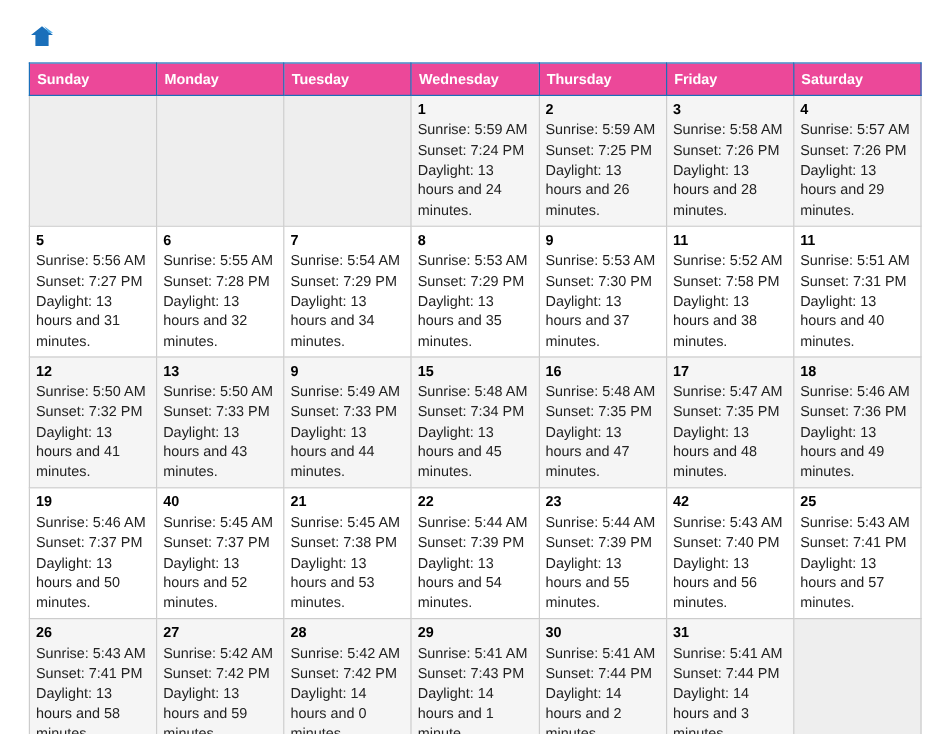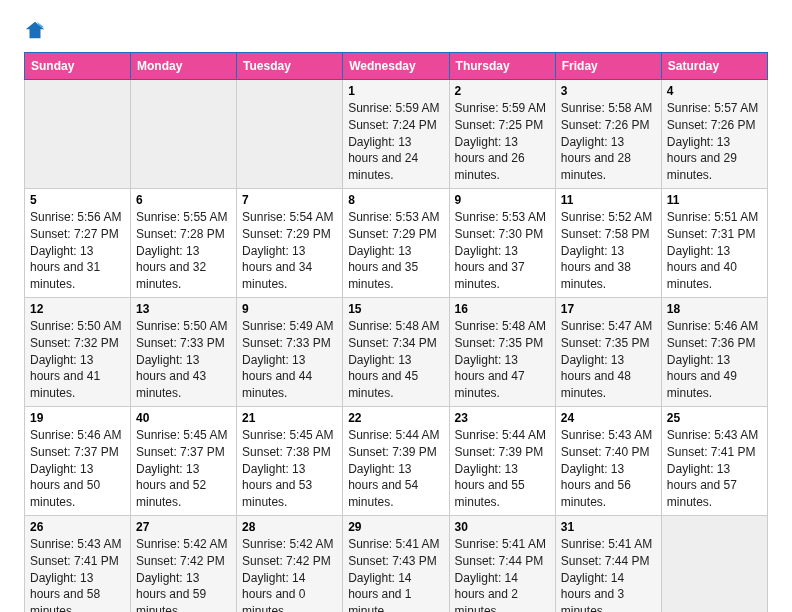--- a/index.html
+++ b/index.html
@@ -197,21 +197,21 @@
 Daylight: 13 hours and 52 minutes.</span></td>
         <td><span class="day-number">21</span><span class="day-info" style="white-space: pre-line;">Sunrise: 5:45 AM
 Sunset: 7:38 PM
 Daylight: 13 hours and 53 minutes.</span></td>
         <td><span class="day-number">22</span><span class="day-info" style="white-space: pre-line;">Sunrise: 5:44 AM
 Sunset: 7:39 PM
 Daylight: 13 hours and 54 minutes.</span></td>
         <td><span class="day-number">23</span><span class="day-info" style="white-space: pre-line;">Sunrise: 5:44 AM
 Sunset: 7:39 PM
 Daylight: 13 hours and 55 minutes.</span></td>
-        <td><span class="day-number">24</span><span class="day-info" style="white-space: pre-line;">Sunrise: 5:43 AM
+        <td><span class="day-number">42</span><span class="day-info" style="white-space: pre-line;">Sunrise: 5:43 AM
 Sunset: 7:40 PM
 Daylight: 13 hours and 56 minutes.</span></td>
         <td><span class="day-number">25</span><span class="day-info" style="white-space: pre-line;">Sunrise: 5:43 AM
 Sunset: 7:41 PM
 Daylight: 13 hours and 57 minutes.</span></td>
       </tr>
       <tr>
         <td><span class="day-number">26</span><span class="day-info" style="white-space: pre-line;">Sunrise: 5:43 AM
 Sunset: 7:41 PM
 Daylight: 13 hours and 58 minutes.</span></td>

